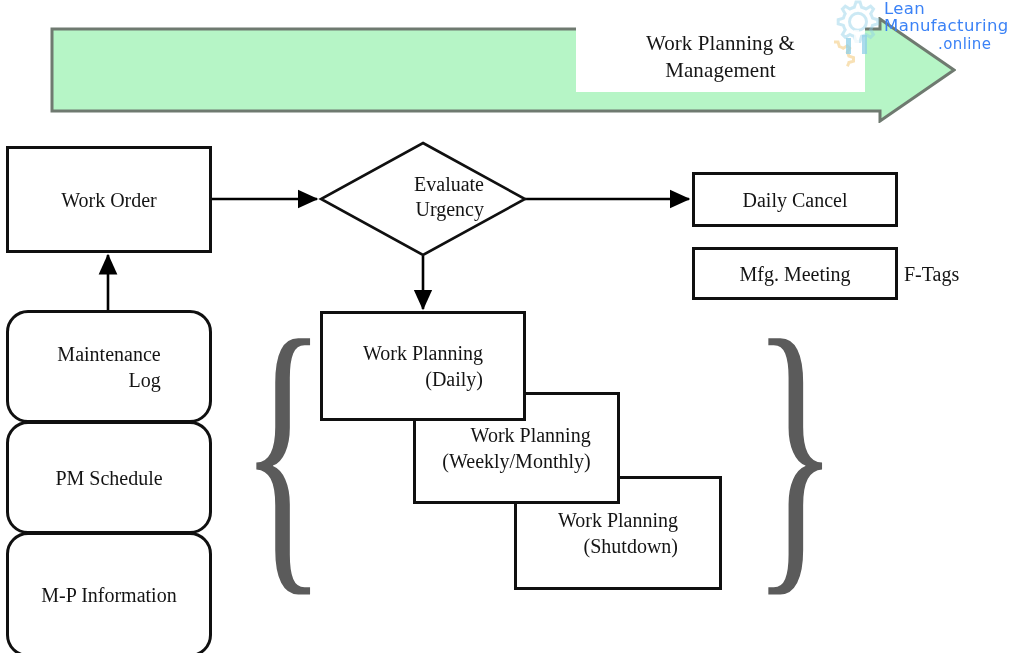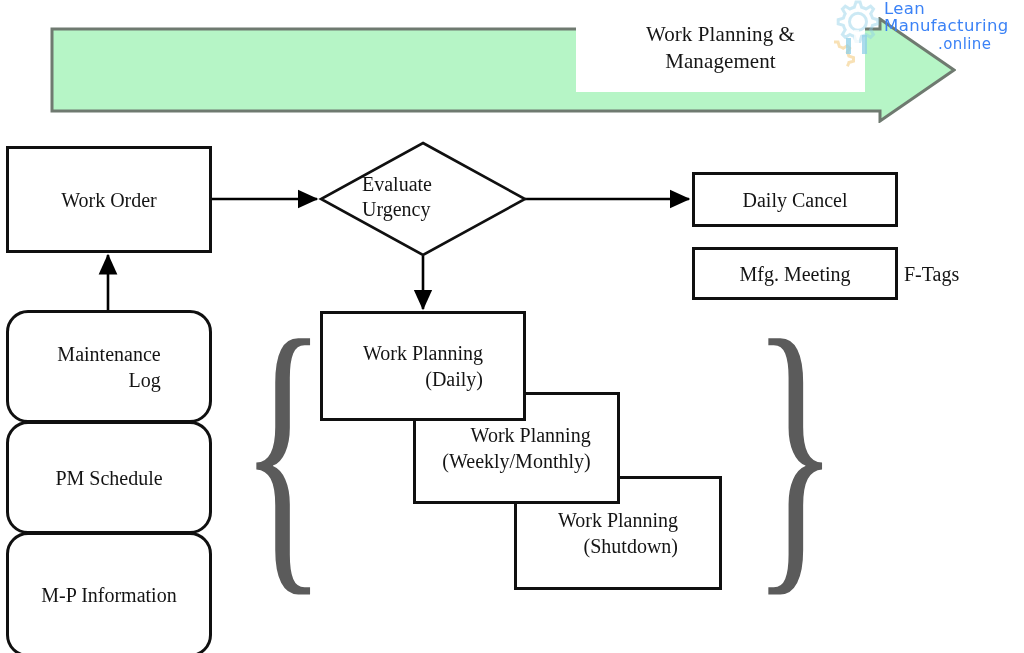--- a/index.html
+++ b/index.html
@@ -29,21 +29,21 @@
     height: 106px;
   }
   #banner-label {
     position: absolute;
     left: 576px;
     top: 21px;
     width: 289px;
     height: 71px;
     background: #ffffff;
     display: flex;
-    align-items: flex-start;
+    align-items: center;
     justify-content: center;
     text-align: center;
     line-height: 1.28;
     font-size: 21px;
     color: #161616;
     letter-spacing: .1px;
   }
 
   
   #watermark {
@@ -157,21 +157,21 @@
 
     <line x1="525" y1="199" x2="689" y2="199" stroke="#000000" stroke-width="2.6" marker-end="url(#arrowhead)"></line>
 
     <line x1="423" y1="256" x2="423" y2="309" stroke="#000000" stroke-width="2.6" marker-end="url(#arrowhead)"></line>
 
     <line x1="108" y1="310" x2="108" y2="255" stroke="#000000" stroke-width="2.6" marker-end="url(#arrowhead)"></line>
 
     <polygon points="423,143 525,199 423,255 321,199" fill="#ffffff" stroke="#101010" stroke-width="2.6"></polygon>
   </svg>
 
-  <div class="plain-label" style="left:362px; top:172px; width:122px; text-align:left; white-space:normal; line-height:1.26;">
+  <div class="plain-label" style="left:362px; top:172px; width:122px; text-align:right; white-space:normal; line-height:1.26;">
     <span>Evaluate</span><br>
     <span>Urgency</span>
   </div>
 
   <div class="node" style="left:6px; top:146px; width:206px; height:107px;">
     <span>Work Order</span>
   </div>
 
   <div class="node" style="left:692px; top:172px; width:206px; height:55px;">
     <span>Daily Cancel</span>

